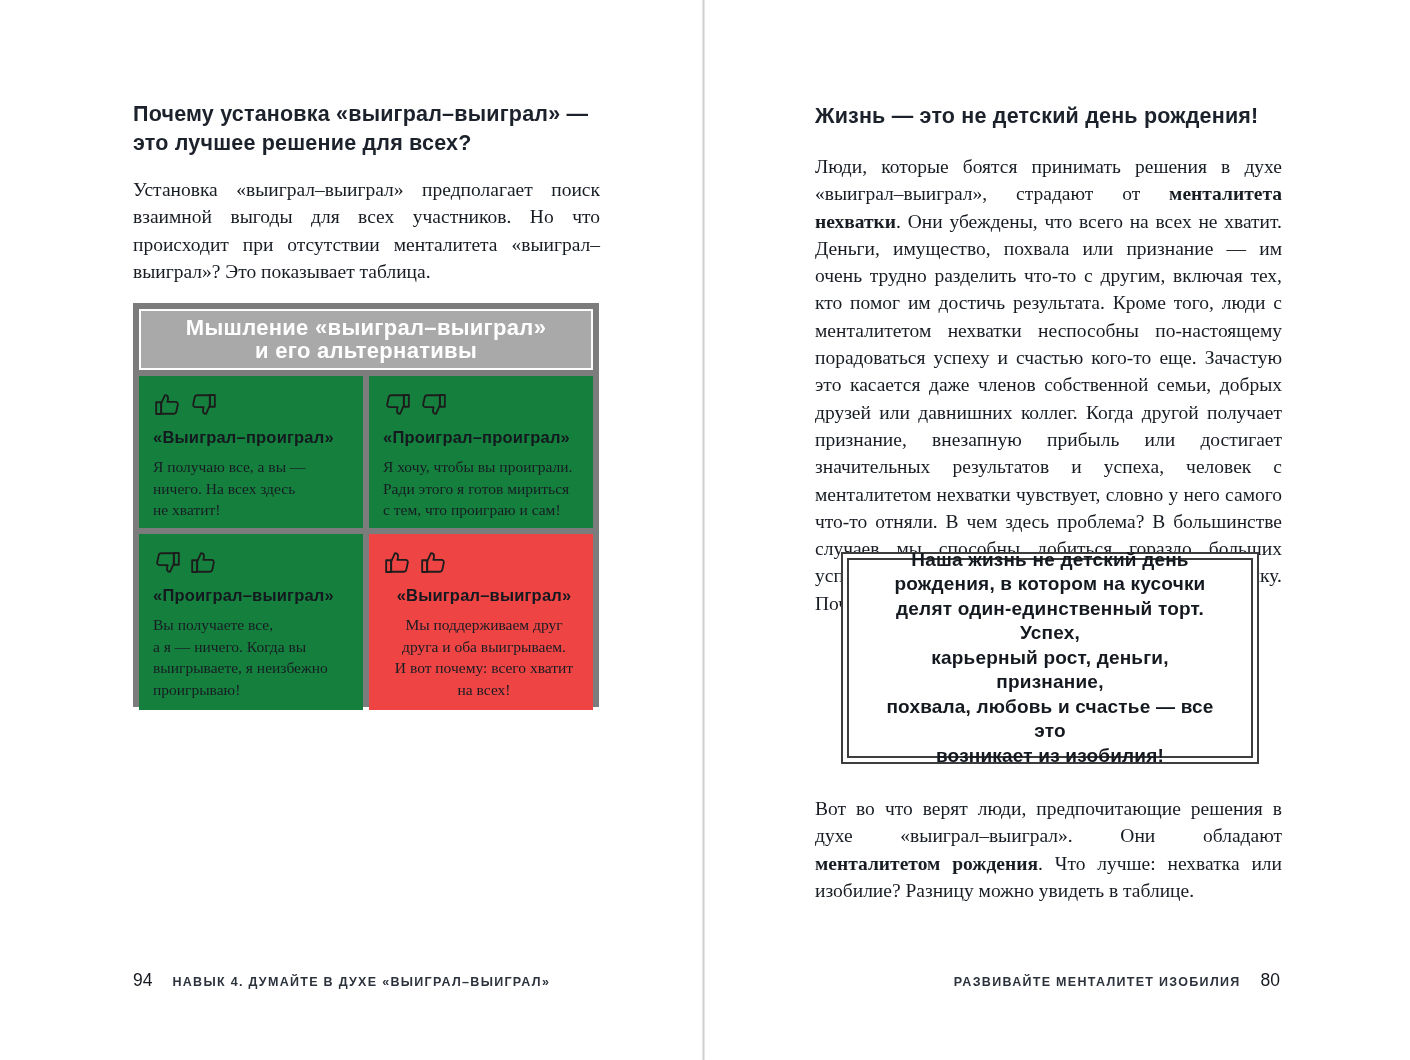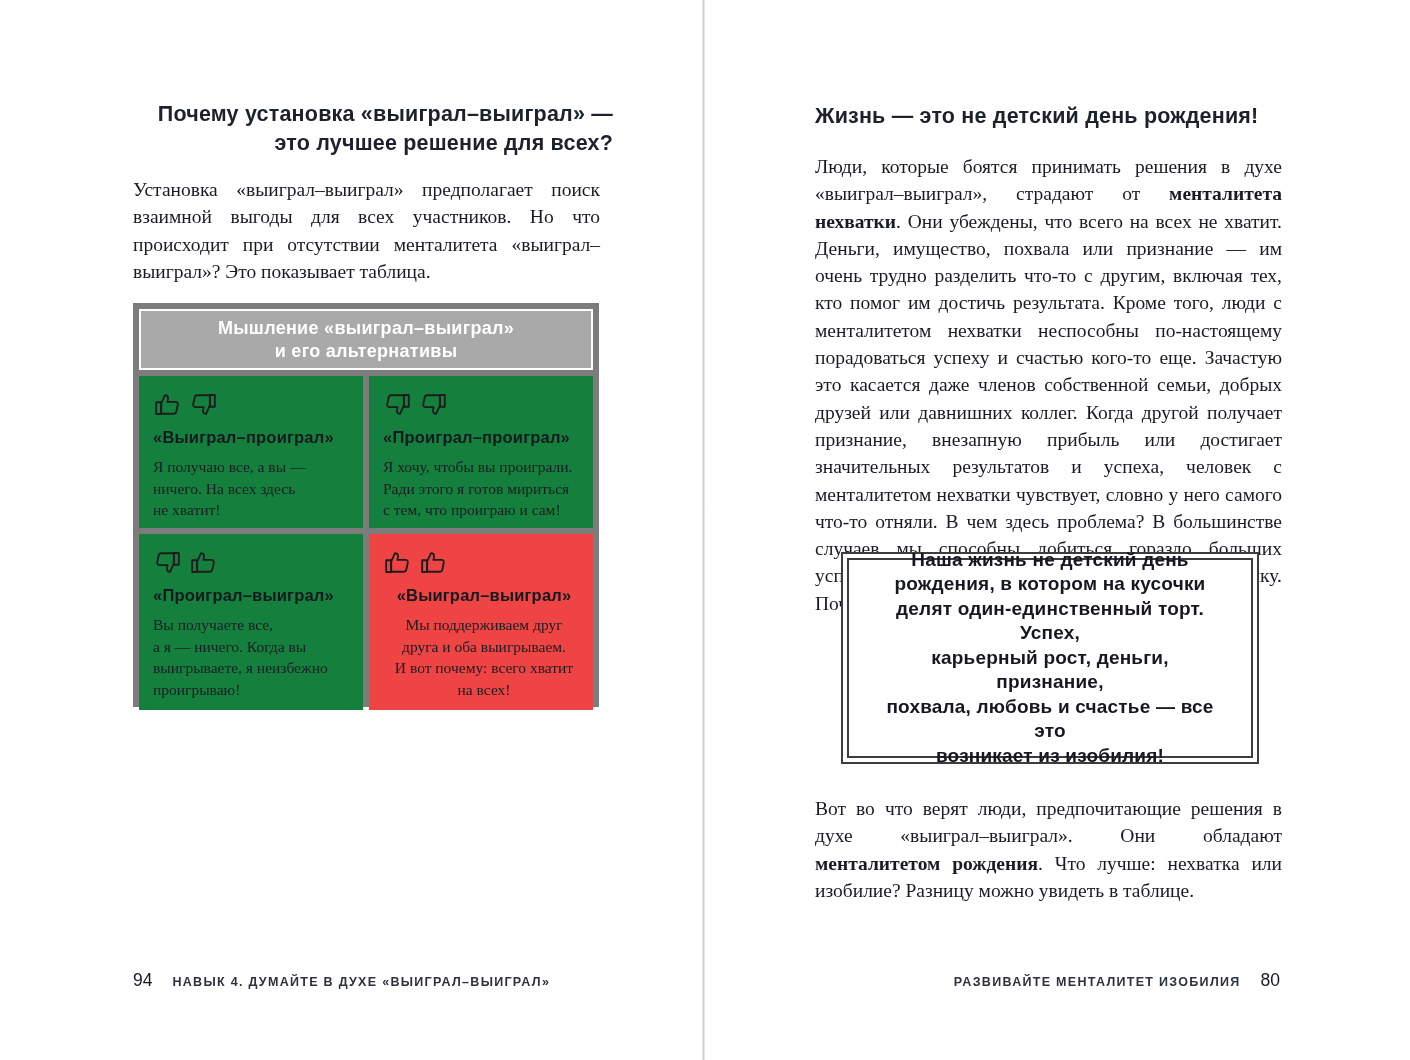--- a/index.html
+++ b/index.html
@@ -20,31 +20,31 @@
     font-weight:bold; font-size:21.5px; line-height:28.5px;
     color:#1c222b; letter-spacing:.2px; white-space:pre-line;
   }
   .body-serif {
     font-family:"Liberation Serif", serif;
     font-size:19.5px; line-height:27.3px; color:#171c23;
     text-align:justify;
   }
   .body-serif b { font-weight:bold; }
   
-  .lp-heading  { position:absolute; left:133px; top:100px; width:480px;text-align:right; }
+  .lp-heading  { position:absolute; left:133px; top:100px; width:480px; }
   .lp-intro    { position:absolute; left:133px; top:176px; width:467px; }
   .tbl {
     position:absolute; left:133px; top:303px; width:466px; height:404px;
     background:#7c7c7c; padding:6px;
     display:flex; flex-direction:column; gap:6px;
   }
   .tbl-header {
     background:#a9a9a9; border:2px solid #fdfdfd;
     color:#ffffff; text-align:center;
-    font-weight:bold; font-size:18px; line-height:22.5px;
+    font-weight:bold; font-size:22px; line-height:22.5px;
     letter-spacing:.3px; white-space:pre-line;
     padding:6px 0;
   }
   .tbl-body {
     flex:1; display:grid;
     grid-template-columns:1fr 1fr; grid-template-rows:152px auto; gap:6px;
   }
   .cell { background:#15803d; padding:12px 8px 10px 14px; }
   .cell.win { background:#ef4444;text-align:center; }
   .cell-icons { display:flex; gap:7px; margin:2px 0 9px; }

